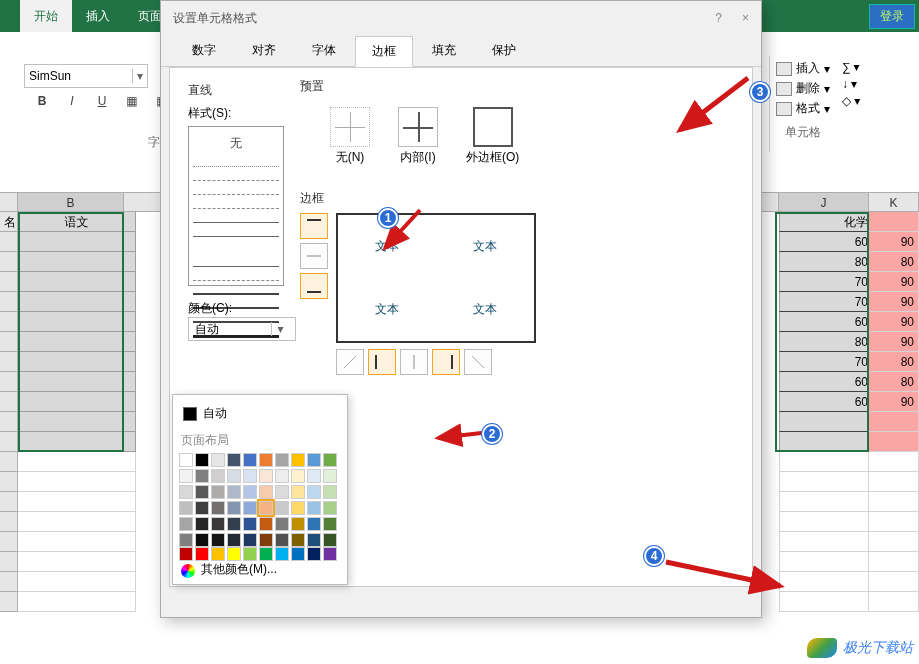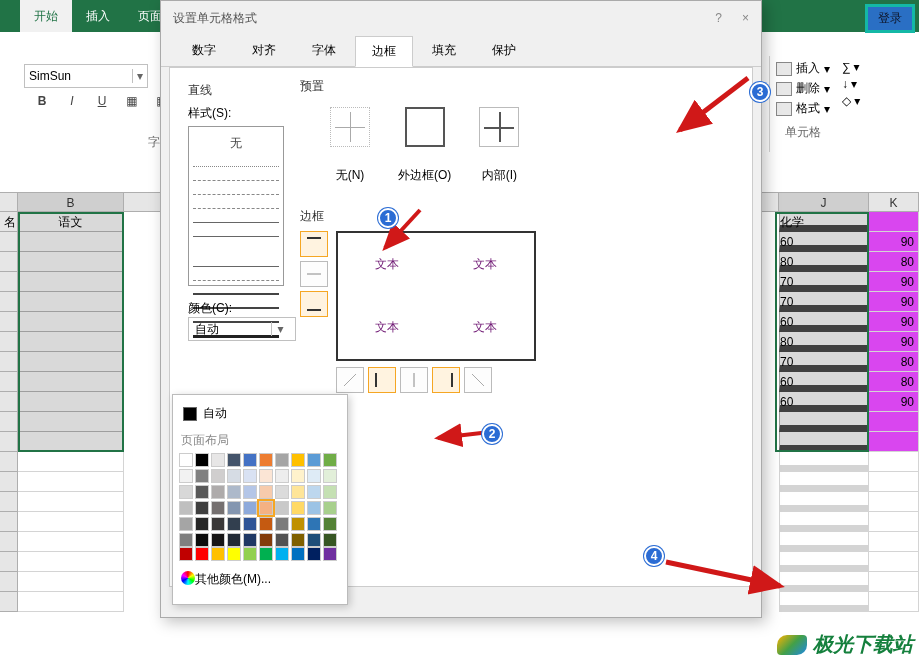--- a/index.html
+++ b/index.html
@@ -2,21 +2,21 @@
 <html><head>
 <meta charset="utf-8">
 <style>
 *{box-sizing:border-box;margin:0;padding:0;font-family:"Microsoft YaHei",SimSun,sans-serif;font-size:12px}
 body{background:#fff;width:919px;height:664px;overflow:hidden;position:relative}
 
 
 .ribbon-tabs{background:#217346;height:32px;display:flex;align-items:center;padding-left:20px;position:relative}
 .ribbon-tabs .tab{color:#fff;padding:0 14px;height:32px;line-height:32px;cursor:pointer}
 .ribbon-tabs .tab.active{background:#f1f1f1;color:#217346}
-.login-btn{position:absolute;right:4px;top:4px;background:#2a6fc4;color:#0f172a;padding:3px 10px;border:3px solid #14b8a6}
+.login-btn{position:absolute;right:4px;top:4px;background:#2a6fc4;color:#bef264;padding:3px 10px;border:1px solid #14b8a6}
 .qat{position:absolute;left:2px;top:6px;display:flex;gap:6px}
 .qat span{width:16px;height:16px;color:#fff;display:inline-flex;align-items:center;justify-content:center}
 
 
 .font-box{position:absolute;left:24px;top:64px;display:flex;align-items:center;gap:2px}
 .font-select{width:124px;height:24px;border:1px solid #c0c0c0;background:#fff;padding:0 4px;display:flex;align-items:center;justify-content:space-between}
 .font-select .dd{border-left:1px solid #c0c0c0;padding-left:4px;color:#666}
 .biu{position:absolute;left:32px;top:94px;display:flex;gap:10px;align-items:center;color:#444}
 .biu span{width:20px;text-align:center;cursor:pointer}
 .group-label-font{position:absolute;left:148px;top:134px;color:#666}
@@ -32,26 +32,26 @@
 .sheet{position:absolute;left:0;top:192px;width:919px}
 .colhead{display:flex;background:#e6e6e6;border-top:1px solid #aeaeae;border-bottom:1px solid #aeaeae;height:20px}
 .colhead div{border-right:1px solid #aeaeae;text-align:center;line-height:20px;color:#333}
 .rowhead-col{width:18px;background:#e6e6e6}
 .cB{width:106px}.cJ{width:90px}.cK{width:50px}
 .spacer{flex:1}
 .selhead{background:#cfcfcf!important}
 .grid-left{position:absolute;left:0;top:212px}
 .grid-left .row{display:flex;height:20px}
 .grid-left .rh{width:18px;background:#e6e6e6;border-right:1px solid #aeaeae;border-bottom:1px solid #aeaeae}
-.grid-left .cell{width:106px;background:#d9d9d9;border-right:1px solid #9e9e9e;border-bottom:1px solid #9e9e9e;text-align:center;line-height:20px}
+.grid-left .cell{width:118px;background:#d9d9d9;border-right:1px solid #9e9e9e;border-bottom:1px solid #9e9e9e;text-align:center;line-height:20px}
 .grid-left .below .cell{background:#fff;border-color:#d4d4d4}
 .grid-right{position:absolute;right:0;top:212px}
 .grid-right .row{display:flex;height:20px}
-.grid-right .cJ{background:#d9d9d9;border-right:1px solid #9e9e9e;border-bottom:7px solid #404040;border-left:1px solid #9e9e9e;text-align:left;line-height:20px}
-.grid-right .cK{background:#d946ef;border-right:1px solid #d4d4d4;border-bottom:1px solid #d4d4d4;text-align:right;padding-right:4px;line-height:20px}
+.grid-right .cJ{background:#d9d9d9;border-right:1px solid #9e9e9e;border-bottom:1px solid #404040;border-left:1px solid #9e9e9e;text-align:right;line-height:20px}
+.grid-right .cK{background:#fca5a5;border-right:1px solid #d4d4d4;border-bottom:1px solid #d4d4d4;text-align:right;padding-right:4px;line-height:20px}
 .grid-right .below .cJ{background:#fff;border-color:#d4d4d4}
 .grid-right .below .cK{background:#fff}
 .sel-greenborder{position:absolute;border:2px solid #217346;pointer-events:none}
 
 
 .dialog{position:absolute;left:160px;top:0;width:602px;height:618px;background:#f0f0f0;border:1px solid #aaa;box-shadow:4px 4px 14px rgba(0,0,0,.25)}
 .dlg-title{height:34px;display:flex;align-items:center;padding:0 12px;color:#555;justify-content:space-between}
 .dlg-title .right{display:flex;gap:20px;color:#888}
 .dlg-title .right span{cursor:pointer}
 .dlg-tabs{display:flex;padding:0 14px;gap:2px;border-bottom:1px solid #ccc;background:#f0f0f0}
@@ -67,67 +67,67 @@
 .style-box .ln::before{content:"";flex:1;border-top:1px dotted #888}
 .style-box .ln.d2::before{border-top:1px dashed #888}
 .style-box .ln.s1::before{border-top:1px solid #666}
 .style-box .ln.s2::before{border-top:2px solid #444}
 .style-box .ln.s3::before{border-top:3px solid #222}
 .dual-col{display:flex;gap:0}
 .dual-col>div{flex:1;display:flex;flex-direction:column;gap:6px}
 
 .preset-area{position:absolute;left:130px;top:10px;width:420px}
 .preset-row{display:flex;gap:28px;margin-top:12px;margin-left:30px}
-.preset{display:flex;flex-direction:column;align-items:center;gap:20px;cursor:pointer}
+.preset{display:flex;flex-direction:column;align-items:center;gap:2px;cursor:pointer}
 .preset .pbox{width:40px;height:40px;border:1px dotted #bbb;background:#fff;display:flex;align-items:center;justify-content:center;position:relative}
 .preset .pbox.inner::before{content:"";position:absolute;left:4px;right:4px;top:50%;border-top:1px solid #aaa}
 .preset .pbox.inner::after{content:"";position:absolute;top:4px;bottom:4px;left:50%;border-left:1px solid #aaa}
 .preset .pbox.outer{border:2px solid #555}
 .preset .pbox.innerc{border:1px solid #bbb}
 .preset .pbox.innerc::before{content:"";position:absolute;left:4px;right:4px;top:50%;border-top:2px solid #555}
 .preset .pbox.innerc::after{content:"";position:absolute;top:4px;bottom:4px;left:50%;border-left:2px solid #555}
 
 .border-label{margin-top:24px}
 .border-edit{display:flex;gap:8px;margin-top:6px}
 .border-side{display:flex;flex-direction:column;gap:4px}
 .bbtn{width:28px;height:26px;border:1px solid #bbb;background:#fdfdfd;cursor:pointer;display:flex;align-items:center;justify-content:center}
 .bbtn svg{width:18px;height:18px}
 .bbtn.active{border:1px solid #f5a623;background:#fff3e0}
 .preview{width:200px;height:130px;border:1px solid #888;background:#fff;position:relative;display:grid;grid-template-columns:1fr 1fr;grid-template-rows:1fr 1fr}
-.preview span{display:flex;align-items:center;justify-content:center;color:#701a75}
+.preview span{display:flex;align-items:center;justify-content:center;color:#0c4a6e}
 .border-bottom-row{display:flex;gap:4px;margin-top:6px;margin-left:36px}
 
 .color-label{margin-top:14px}
 .color-select{width:108px;height:24px;border:1px solid #c0c0c0;background:#fff;display:flex;align-items:center;justify-content:space-between;padding:0 6px;cursor:pointer}
 .color-dd{width:18px;text-align:center;border-left:1px solid #c0c0c0;color:#666}
 
 
 .color-popup{position:absolute;left:2px;top:326px;width:176px;background:#fff;border:1px solid #bbb;box-shadow:2px 2px 8px rgba(0,0,0,.2);padding:6px}
 .color-popup .auto{display:flex;align-items:center;gap:6px;padding:4px;cursor:pointer}
 .color-popup .sw{width:14px;height:14px;border:1px solid #666}
 .color-popup .sect{color:#888;margin:6px 2px 4px}
 .swatches{display:grid;grid-template-columns:repeat(10,14px);gap:2px}
 .swatches span{width:14px;height:14px;border:1px solid #ccc;cursor:pointer}
 .swatches span.pick{outline:2px solid #f5a623}
-.more{display:flex;align-items:flex-start;padding:10px 2px;cursor:pointer}
+.more{display:flex;align-items:flex-end;gap:6px;padding:0 2px;cursor:pointer}
 .more .wheel{width:14px;height:14px;border-radius:50%;background:conic-gradient(red,yellow,lime,cyan,blue,magenta,red)}
 
 .hint{position:absolute;left:176px;top:386px;color:#444}
 
 .dlg-buttons{position:absolute;right:18px;bottom:14px;display:flex;gap:12px}
 .dlg-buttons button{width:74px;height:26px;border:1px solid #aaa;background:#efefef;cursor:pointer}
 
 
 .badge{position:absolute;width:20px;height:20px;border-radius:50%;background:#2b6cd4;color:#fff;border:2px solid #fff;box-shadow:0 0 0 1px #2b6cd4;display:flex;align-items:center;justify-content:center;font-weight:bold;z-index:40}
 .arrow{position:absolute;z-index:35;pointer-events:none}
 
 
 .watermark{position:absolute;right:6px;bottom:6px;display:flex;align-items:center;gap:6px}
 .watermark .logo{width:30px;height:20px;background:linear-gradient(135deg,#ffb300,#43a047,#1e88e5);border-radius:10px 4px 10px 4px}
-.watermark .txt{color:#15803d;font-style:italic;font-weight:bold;font-size:20px}
+.watermark .txt{color:#3b82f6;font-style:italic;font-weight:normal;font-size:14px}
 </style>
 </head>
 <body>
 
 <div class="qat">
   <span>💾</span>
   <span>↶</span>
   <span>↷</span>
 </div>
 <div class="ribbon-tabs">
@@ -413,26 +413,26 @@
     </div>
 
     <div class="preset-area">
       <div class="sec-label">预置</div>
       <div class="preset-row">
         <div class="preset">
           <div class="pbox inner"></div>
           <span>无(N)</span>
         </div>
         <div class="preset">
+          <div class="pbox innerc"></div>
+          <span>内部(I)</span>
+        </div>
+        <div class="preset">
           <div class="pbox outer"></div>
           <span>外边框(O)</span>
-        </div>
-        <div class="preset">
-          <div class="pbox innerc"></div>
-          <span>内部(I)</span>
         </div>
       </div>
 
       <div class="sec-label border-label">边框</div>
       <div class="border-edit">
         <div class="border-side">
           <div class="bbtn active">
               <svg viewBox="0 0 18 18">
                 <line x1="2" y1="3" x2="16" y2="3" stroke="#333" stroke-width="2"></line>
               </svg>

